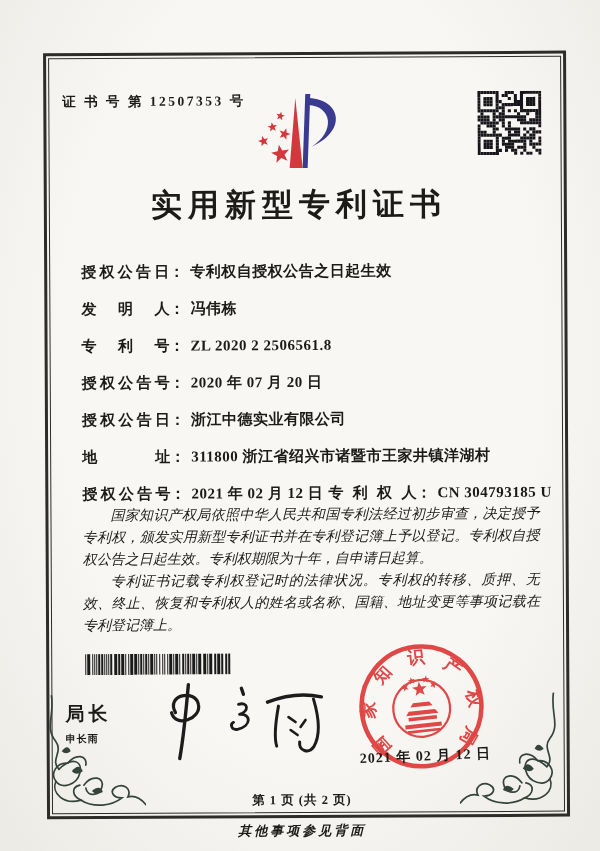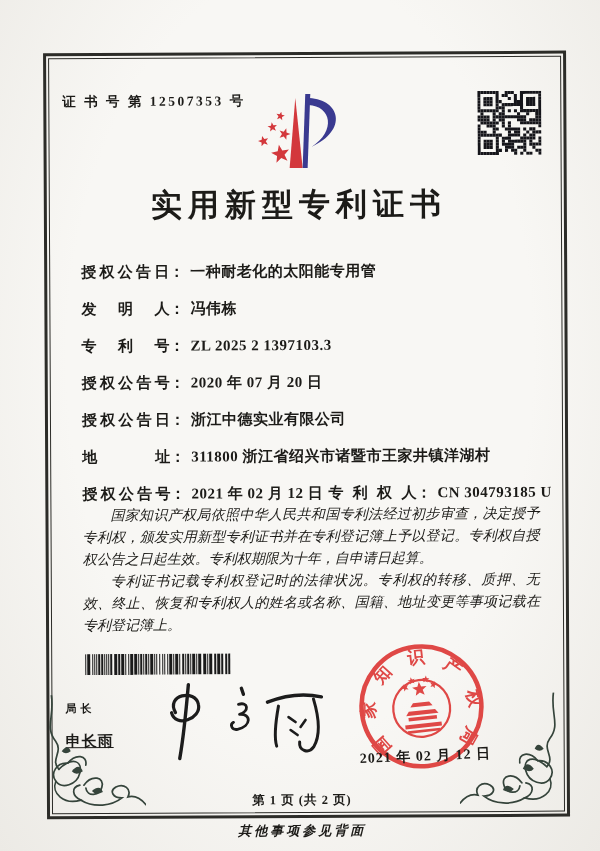--- a/index.html
+++ b/index.html
@@ -21,22 +21,22 @@
   .field-row{height:20px;margin-bottom:17px;white-space:nowrap;}
   .field-label{display:inline-block;width:88px;text-align:justify;text-align-last:justify;vertical-align:top;}
   .colon{display:inline-block;margin-right:6px;}
   .field-value{letter-spacing:0.5px;}
   .grant-row{display:flex;}
   .grant-group1{width:246px;}
   .body-text{position:absolute;left:82px;top:504px;width:457px;
     font-size:14px;line-height:22px;font-style:italic;font-weight:500;text-align:justify;}
   .body-text p{margin:0;text-indent:2em;}
   .barcode{position:absolute;left:83px;top:653px;width:148px;height:21px;}
-  .official-title{position:absolute;left:64px;top:700px;font-size:11px;font-weight:700;letter-spacing:4px;}
-  .official-name{position:absolute;left:64px;top:731px;font-size:15px;font-weight:700;letter-spacing:1px;text-decoration:underline;}
+  .official-title{position:absolute;left:64px;top:700px;font-size:19px;font-weight:700;letter-spacing:4px;}
+  .official-name{position:absolute;left:64px;top:731px;font-size:10px;font-weight:700;letter-spacing:1px;}
   .signature{position:absolute;left:150px;top:678px;width:185px;height:88px;}
   .seal{position:absolute;left:353px;top:640px;width:134px;height:134px;mix-blend-mode:multiply;opacity:0.93;}
   .seal text{fill:#dd3a38;font-size:17px;font-weight:700;text-anchor:middle;font-family:"Liberation Serif",serif;}
   .seal-date{position:absolute;left:358px;top:748px;font-size:14px;font-weight:700;letter-spacing:1px;transform:rotate(-2deg);}
   .page-num{position:absolute;left:0;right:0;top:792px;text-align:center;font-size:12.5px;font-weight:700;letter-spacing:1px;}
   .footer-note{position:absolute;left:0;right:0;top:822px;text-align:center;font-size:13px;font-weight:700;letter-spacing:3px;font-style:italic;}
   .flourish{position:absolute;width:104px;height:120px;}
   .flourish-bl{left:40px;top:694px;}
   .flourish-br{left:458px;top:694px;transform:scaleX(-1);}
 </style>
@@ -327,27 +327,27 @@
       <rect x="42" y="60" width="3" height="3"></rect>
       <rect x="48" y="60" width="3" height="3"></rect>
       <rect x="51" y="60" width="3" height="3"></rect>
       <rect x="60" y="60" width="3" height="3"></rect>
     </svg>
 
   <h1 class="title">实用新型专利证书</h1>
 
   <div class="fields">
     <div class="field-row">
-      <span class="field-label">授权公告日</span><span class="colon">：</span><span class="field-value">一种耐老化的太阳能专用管</span>
+      <span class="field-label">授权公告日</span><span class="colon">：</span><span class="field-value">专利权自授权公告之日起生效</span>
     </div>
     <div class="field-row">
       <span class="field-label">发明人</span><span class="colon">：</span><span class="field-value">冯伟栋</span>
     </div>
     <div class="field-row">
-      <span class="field-label">专利号</span><span class="colon">：</span><span class="field-value">ZL 2025 2 1397103.3</span>
+      <span class="field-label">专利号</span><span class="colon">：</span><span class="field-value">ZL 2020 2 2506561.8</span>
     </div>
     <div class="field-row">
       <span class="field-label">授权公告号</span><span class="colon">：</span><span class="field-value">2020 年 07 月 20 日</span>
     </div>
     <div class="field-row">
       <span class="field-label">授权公告日</span><span class="colon">：</span><span class="field-value">浙江中德实业有限公司</span>
     </div>
     <div class="field-row">
       <span class="field-label">地址</span><span class="colon">：</span><span class="field-value">311800 浙江省绍兴市诸暨市王家井镇洋湖村</span>
     </div>

